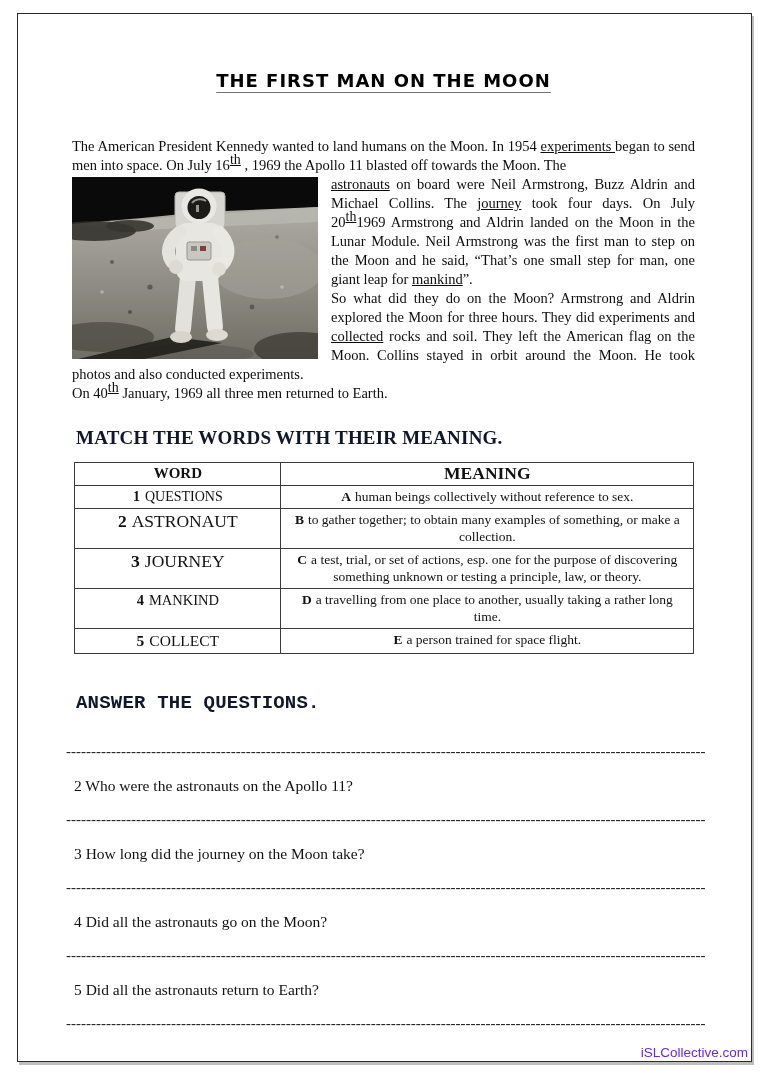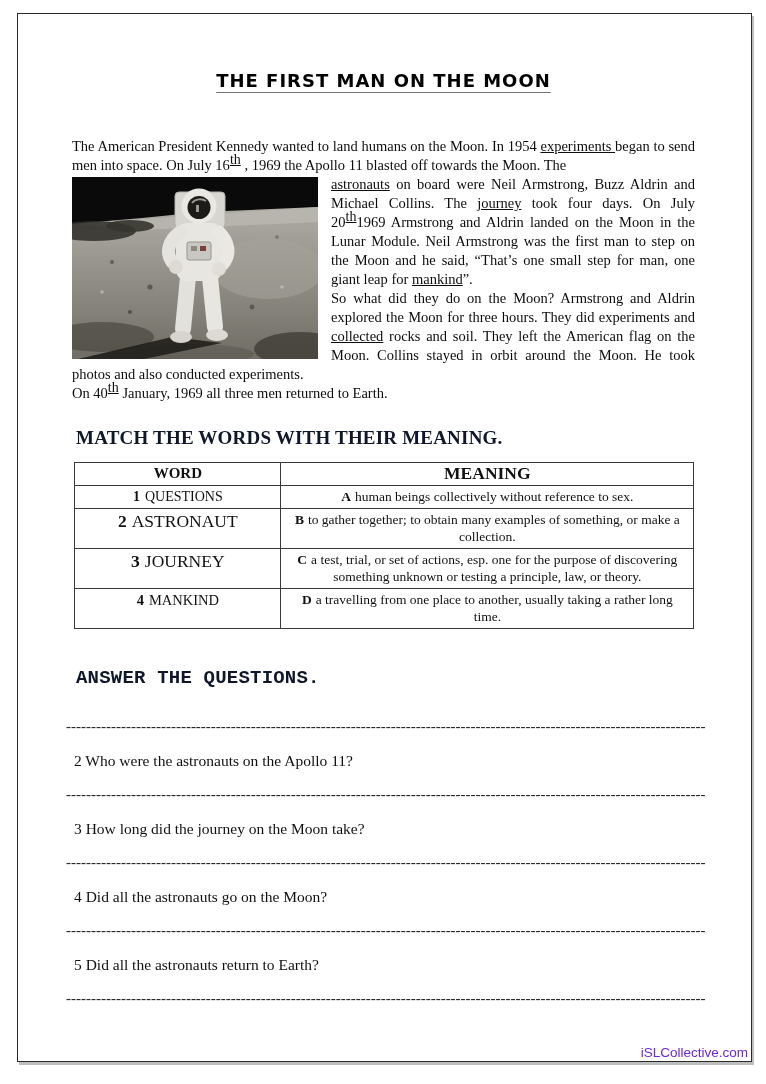--- a/index.html
+++ b/index.html
@@ -147,20 +147,24 @@
         <td class="meaning-cell"><b>B</b><span class="mn">to gather together; to obtain many examples of something, or make a collection.</span></td>
       </tr>
       <tr class="r3">
         <td class="word-cell"><b>3</b><span class="wd">JOURNEY</span></td>
         <td class="meaning-cell"><b>C</b><span class="mn">a test, trial, or set of actions, esp. one for the purpose  of discovering something unknown or testing a principle, law, or theory.</span></td>
       </tr>
       <tr class="r4">
         <td class="word-cell"><b>4</b><span class="wd">MANKIND</span></td>
         <td class="meaning-cell"><b>D</b><span class="mn">a travelling from one place to another, usually taking a rather long time.</span></td>
       </tr>
+      <tr class="r5">
+        <td class="word-cell"><b>5</b><span class="wd">COLLECT</span></td>
+        <td class="meaning-cell"><b>E</b><span class="mn">a person trained for space flight.</span></td>
+      </tr>
     </tbody>
   </table>
 
   <div class="qa">
     <h2 class="section-heading" style="margin:0 0 30px 4px;font-family:Liberation Mono, monospace;">ANSWER THE QUESTIONS.</h2>
 
     <div class="dash-line">----------------------------------------------------------------------------------------------------------------------------------------------------------------</div>
 
     <p class="question">2 Who were the astronauts on the Apollo 11?</p>
     <div class="dash-line">----------------------------------------------------------------------------------------------------------------------------------------------------------------</div>

